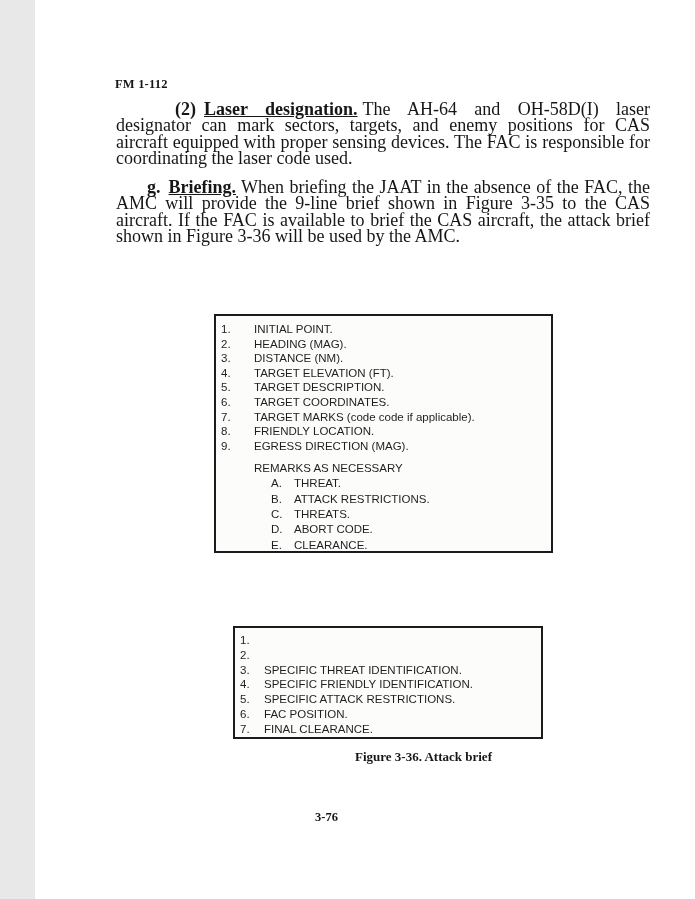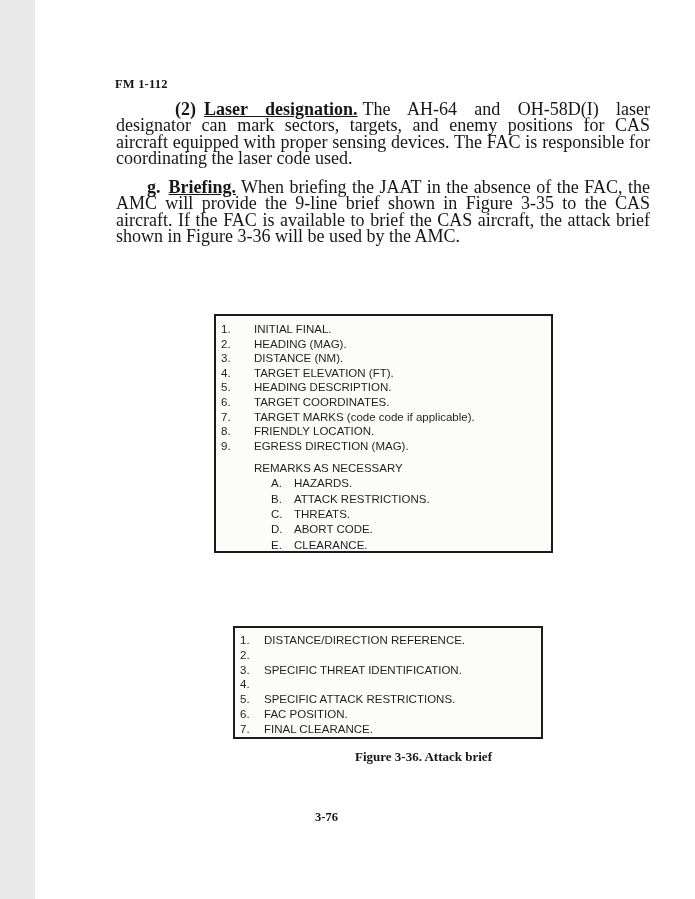--- a/index.html
+++ b/index.html
@@ -88,37 +88,37 @@
   <div class="fm-header">FM 1-112</div>
 
   <div class="body-text">
     <p class="ind-sub"><span class="pnum">(2)</span><span class="term">Laser designation.</span><span>The AH-64 and OH-58D(I) laser designator can mark sectors, targets, and enemy positions for CAS aircraft equipped with proper sensing devices.  The FAC is responsible for coordinating the laser code used.</span></p>
     <p class="ind-g"><span class="pnum">g.</span><span class="term">Briefing.</span><span>When briefing the JAAT in the absence of the FAC, the AMC will provide the 9-line brief shown in Figure 3-35 to the CAS aircraft.  If the FAC is available to brief the CAS aircraft, the attack brief shown in Figure 3-36 will be used by the AMC.</span></p>
   </div>
 
   <div class="fig-box box-1">
     <div class="row item">
         <span class="num">1.</span>
-        <span class="txt">INITIAL FINAL.</span>
+        <span class="txt">INITIAL POINT.</span>
       </div>
     <div class="row item">
         <span class="num">2.</span>
         <span class="txt">HEADING (MAG).</span>
       </div>
     <div class="row item">
         <span class="num">3.</span>
         <span class="txt">DISTANCE (NM).</span>
       </div>
     <div class="row item">
         <span class="num">4.</span>
         <span class="txt">TARGET ELEVATION (FT).</span>
       </div>
     <div class="row item">
         <span class="num">5.</span>
-        <span class="txt">HEADING DESCRIPTION.</span>
+        <span class="txt">TARGET DESCRIPTION.</span>
       </div>
     <div class="row item">
         <span class="num">6.</span>
         <span class="txt">TARGET COORDINATES.</span>
       </div>
     <div class="row item">
         <span class="num">7.</span>
         <span class="txt">TARGET MARKS (code code if applicable).</span>
       </div>
     <div class="row item">
@@ -126,21 +126,21 @@
         <span class="txt">FRIENDLY LOCATION.</span>
       </div>
     <div class="row item">
         <span class="num">9.</span>
         <span class="txt">EGRESS DIRECTION (MAG).</span>
       </div>
     <div class="spacer"></div>
     <div class="remarks-heading">REMARKS AS NECESSARY</div>
     <div class="row sub">
         <span class="num">A.</span>
-        <span class="txt">HAZARDS.</span>
+        <span class="txt">THREAT.</span>
       </div>
     <div class="row sub">
         <span class="num">B.</span>
         <span class="txt">ATTACK RESTRICTIONS.</span>
       </div>
     <div class="row sub">
         <span class="num">C.</span>
         <span class="txt">THREATS.</span>
       </div>
     <div class="row sub">
@@ -150,31 +150,31 @@
     <div class="row sub">
         <span class="num">E.</span>
         <span class="txt">CLEARANCE.</span>
       </div>
   </div>
 
 
   <div class="fig-box box-2">
     <div class="row item">
         <span class="num">1.</span>
-        <span class="txt">DISTANCE/DIRECTION REFERENCE.</span>
       </div>
     <div class="row item">
         <span class="num">2.</span>
       </div>
     <div class="row item">
         <span class="num">3.</span>
         <span class="txt">SPECIFIC THREAT IDENTIFICATION.</span>
       </div>
     <div class="row item">
         <span class="num">4.</span>
+        <span class="txt">SPECIFIC FRIENDLY IDENTIFICATION.</span>
       </div>
     <div class="row item">
         <span class="num">5.</span>
         <span class="txt">SPECIFIC ATTACK RESTRICTIONS.</span>
       </div>
     <div class="row item">
         <span class="num">6.</span>
         <span class="txt">FAC POSITION.</span>
       </div>
     <div class="row item">

